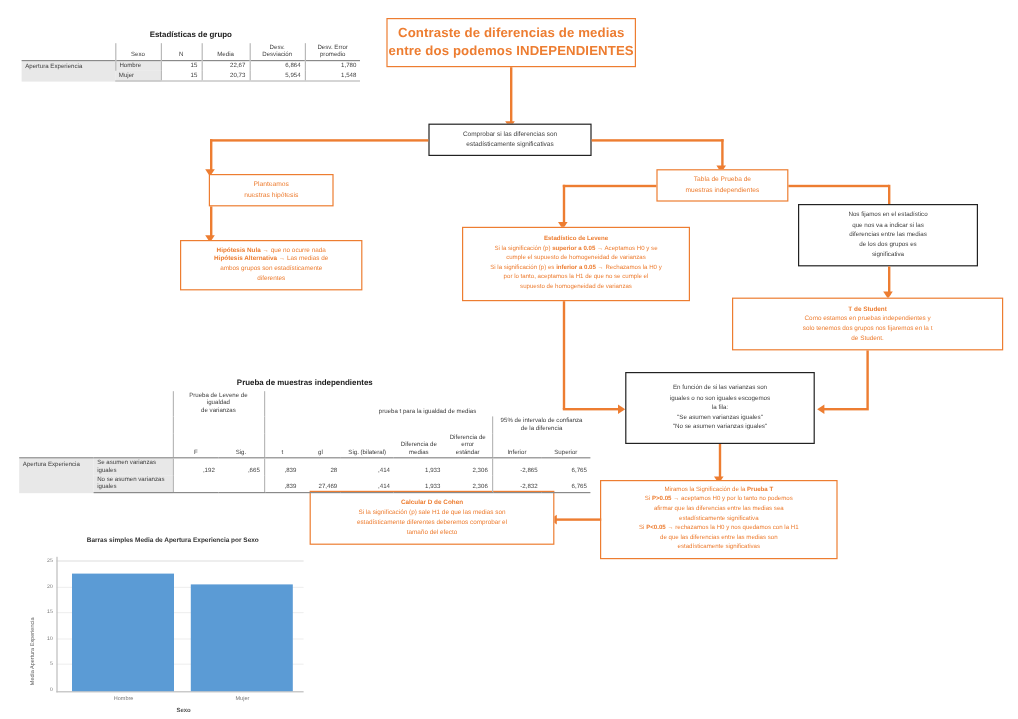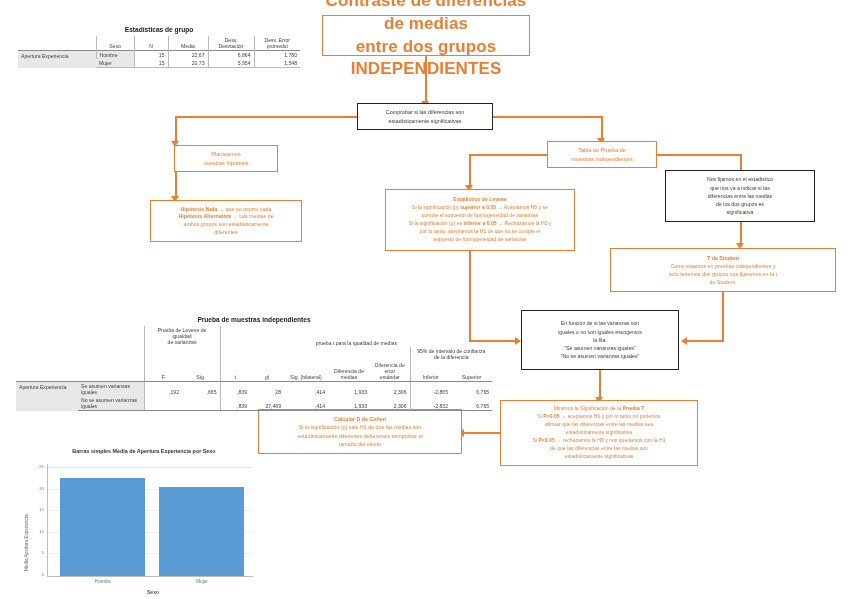--- a/index.html
+++ b/index.html
@@ -5,21 +5,21 @@
   html,body{margin:0;padding:0;}
   body{width:848px;height:599px;background:#ffffff;
        font-family:"Liberation Sans",sans-serif;position:relative;overflow:hidden;}
   .canvas{position:absolute;inset:0;}
 
   
   .box{position:absolute;box-sizing:border-box;display:flex;flex-direction:column;
        align-items:center;justify-content:center;text-align:center;background:#ffffff;}
   .box-orange{border:1.4px solid #ED7D31;color:#ED7D31;}
   .box-dark{border:1.6px solid #222222;color:#404040;}
-  .box-title-big{font-size:17px;font-weight:700;line-height:1.35;letter-spacing:.1px;}
+  .box-title-big{font-size:11px;font-weight:700;line-height:1.35;letter-spacing:.1px;}
   .bx-t{font-weight:700;display:block;}
   .bx-l{display:block;}
   .b{font-weight:700;}
 
   
   .ln{position:absolute;background:#ED7D31;}
   .arrow{position:absolute;width:0;height:0;}
   .ar-down{border-left:4.5px solid transparent;border-right:4.5px solid transparent;border-top:6px solid #ED7D31;}
   .ar-left{border-top:4.5px solid transparent;border-bottom:4.5px solid transparent;border-right:6px solid #ED7D31;}
   .ar-right{border-top:4.5px solid transparent;border-bottom:4.5px solid transparent;border-left:6px solid #ED7D31;}
@@ -93,21 +93,21 @@
         <td class="num bb bl bbl">20,73</td>
         <td class="num bb bl bbl">5,954</td>
         <td class="num bb bl bbl">1,548</td>
       </tr>
     </tbody>
       </table>
   </div>
 
   <div class="box box-orange box-title-big" style="left:322px;top:15px;width:208px;height:41px;">
     <span class="bx-l">Contraste de diferencias de medias</span>
-    <span class="bx-l">entre dos grupos INDEPENDIENTES</span>
+    <span class="bx-l">entre dos podemos INDEPENDIENTES</span>
   </div>
 
   <div class="ln" style="left:425px;top:56px;width:1.8px;height:47px;"></div>
   <div class="arrow ar-down" style="left:421px;top:101px;"></div>
 
   <div class="box box-dark" style="left:357px;top:103px;width:136px;height:27px;font-size:5.4px;line-height:1.5;">
     <span class="bx-l">Comprobar si las diferencias son</span>
     <span class="bx-l">estadísticamente significativas</span>
   </div>
 

